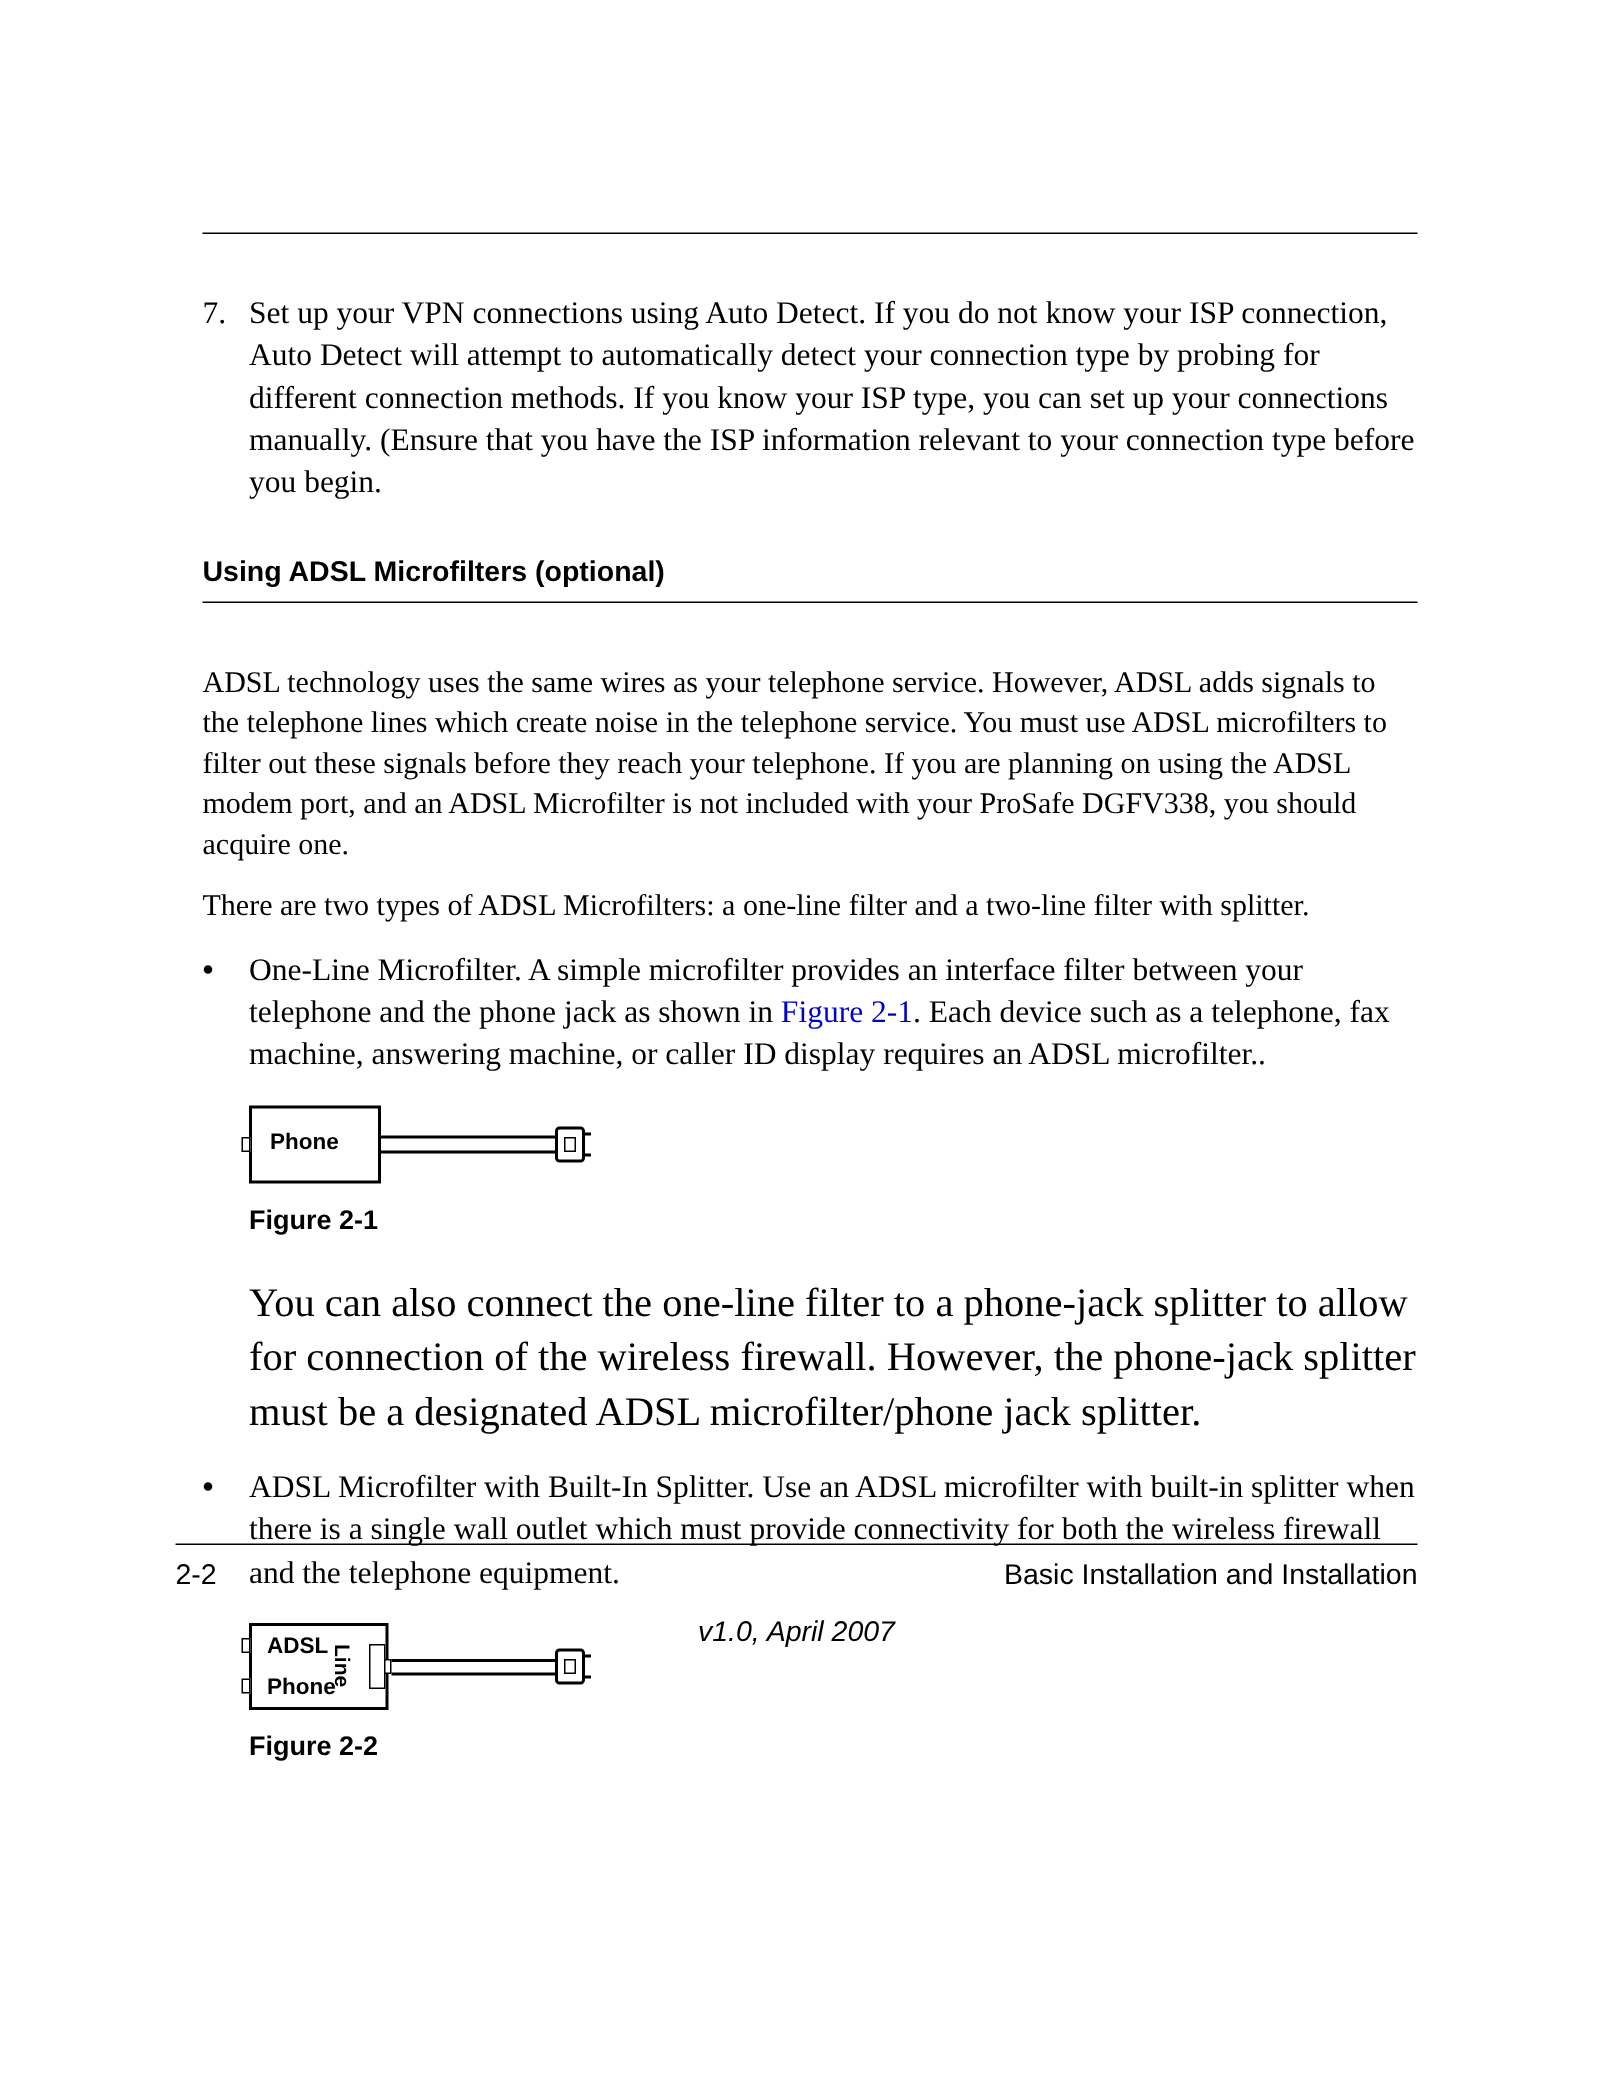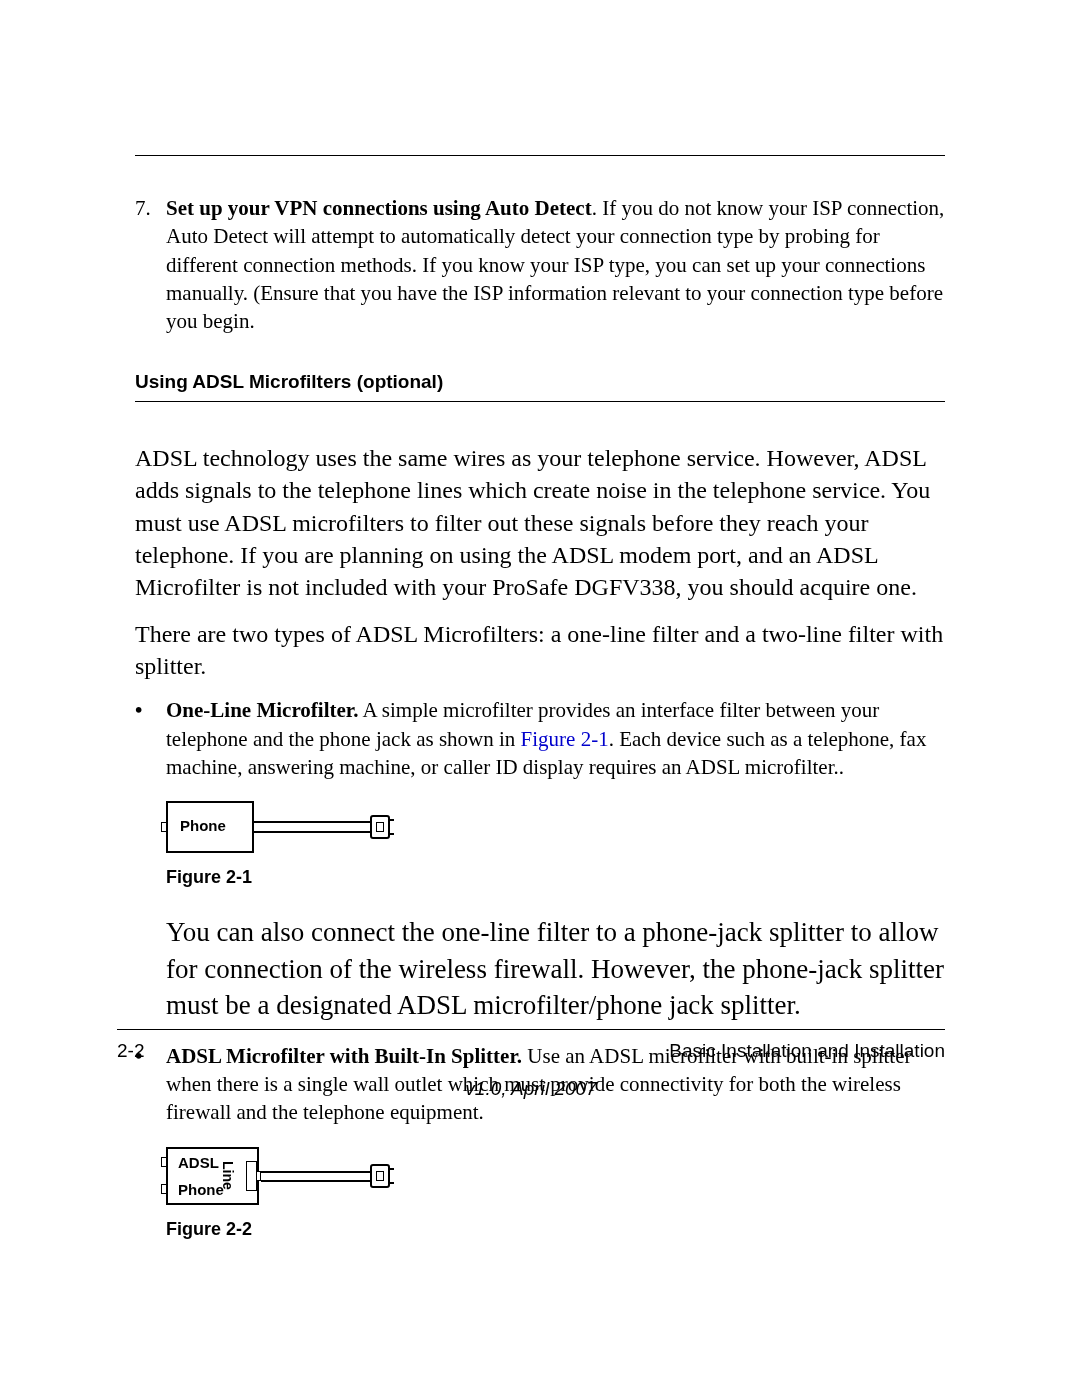--- a/index.html
+++ b/index.html
@@ -29,34 +29,34 @@
       display: flex;
       font-size: 21px;
       line-height: 1.35;
       margin-bottom: 35px;
     }
     .step-num {
       width: 31px;
       flex-shrink: 0;
     }
     .step-body { flex: 1; }
-    .bold { font-weight: bold; }
+    .bold { font-weight: normal; }
     .section-heading {
       font-family: Arial, Helvetica, sans-serif;
       font-weight: bold;
       font-size: 19px;
       margin-bottom: 8px;
     }
     .section-rule {
       border: none;
       border-top: 1.5px solid #000;
       margin-bottom: 40px;
     }
     .para {
-      font-size: 24px;
+      font-size: 20px;
       line-height: 1.35;
       margin-bottom: 14px;
     }
     .bullet-item {
       display: flex;
       font-size: 21px;
       line-height: 1.35;
       margin-bottom: 14px;
     }
     .bullet-mark {

